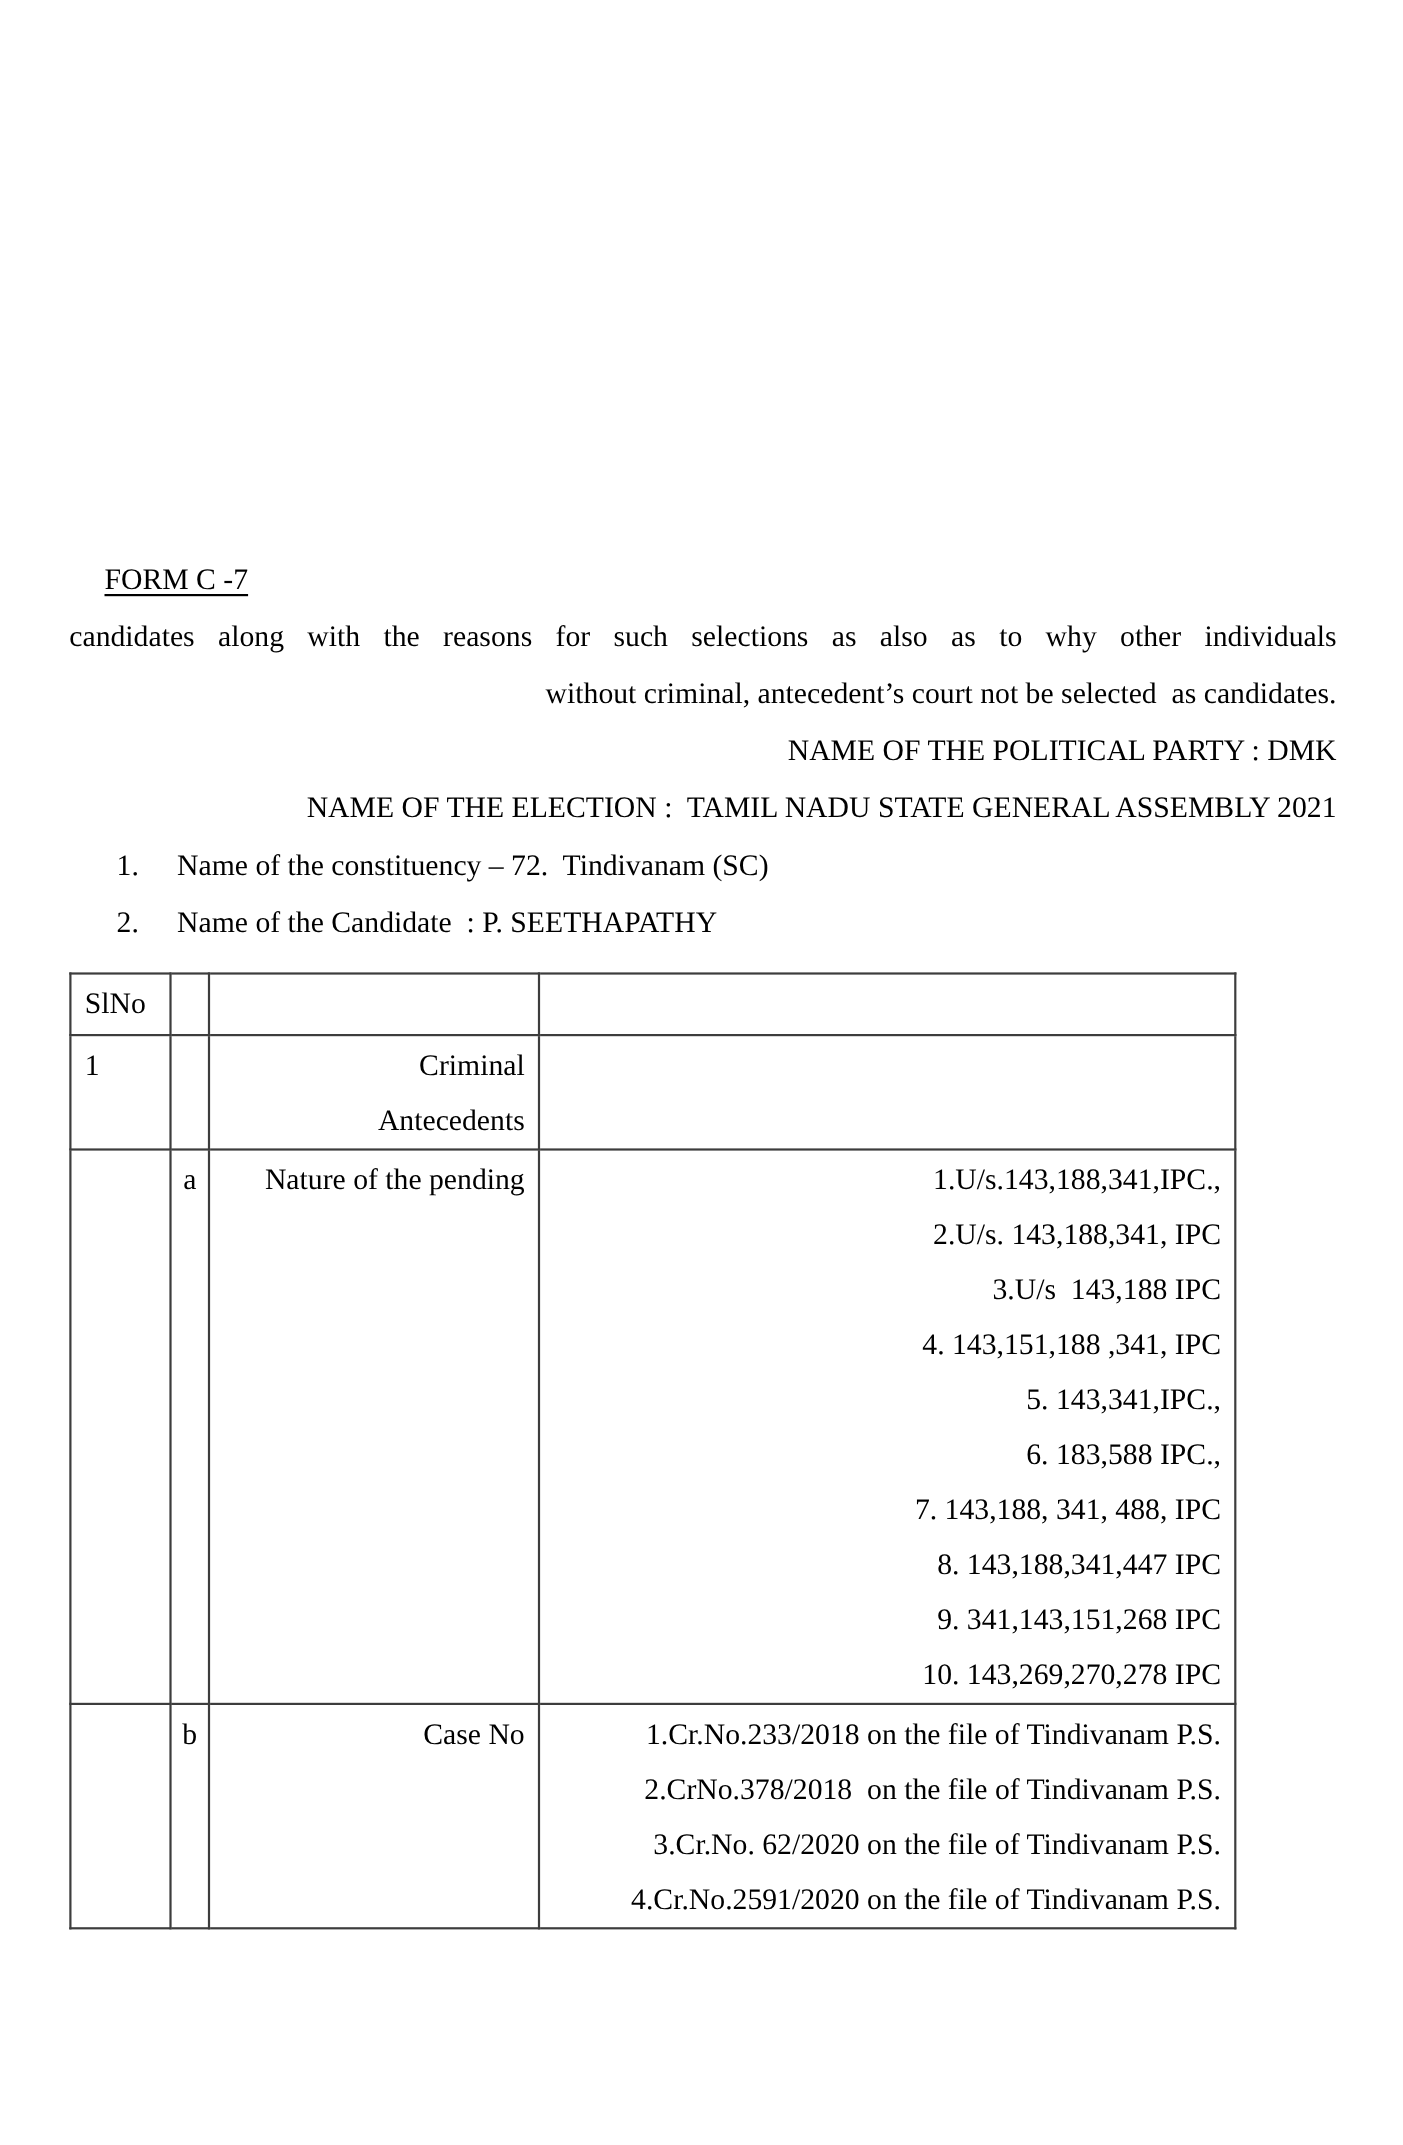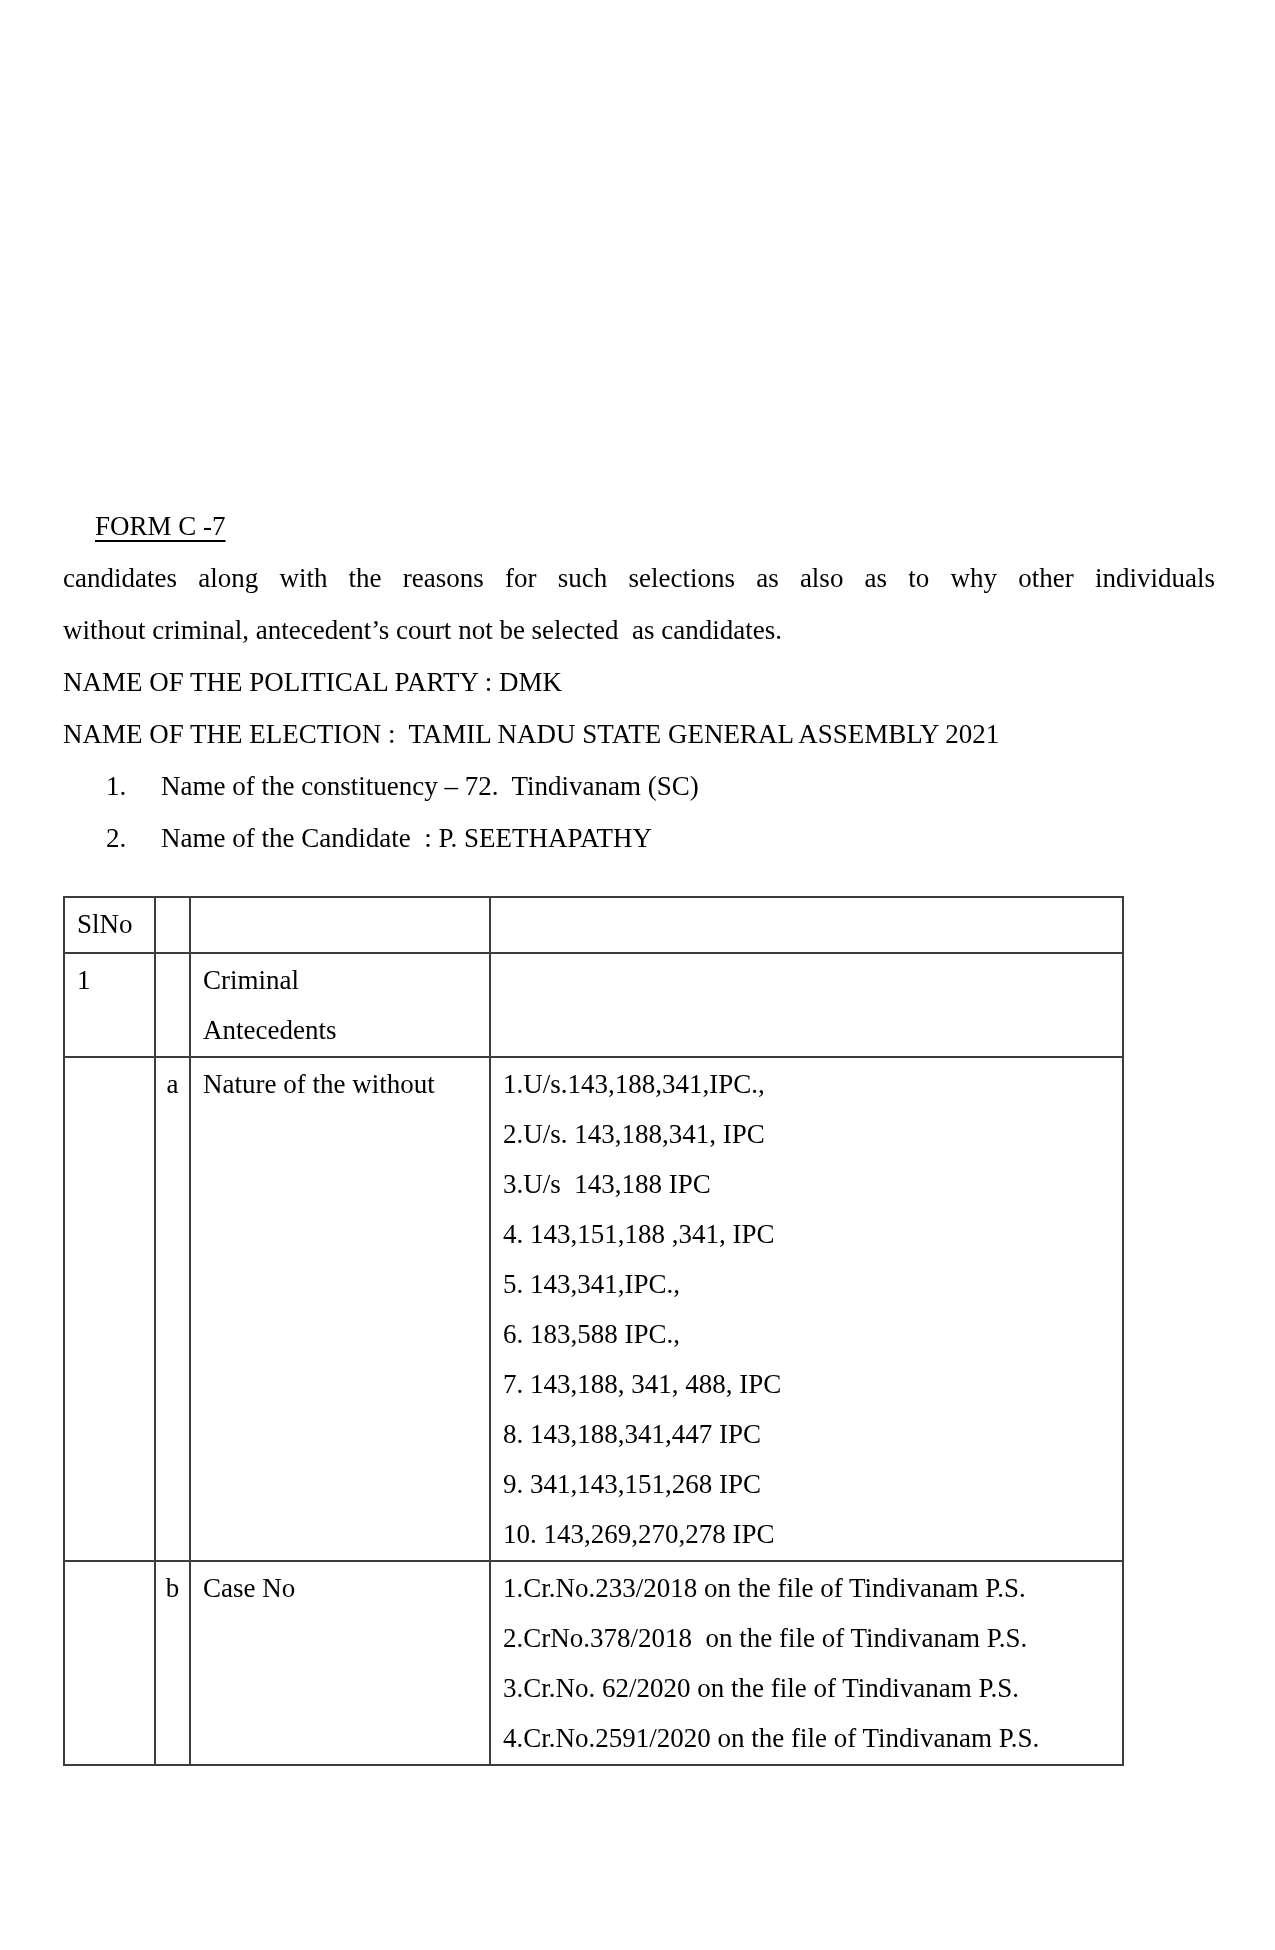--- a/index.html
+++ b/index.html
@@ -22,32 +22,32 @@
   }
   .title-line {
     text-decoration: underline;
     text-underline-offset: 5px;
     margin-left: 32px;
   }
   .jline {
     text-align: justify;
     text-align-last: justify;
   }
-  .nline { text-align: left; }
+  .nline { text-align: right; }
   .numbered-item { }
   .num-marker {
     display: inline-block;
     margin-left: 43px;
     width: 55px;
   }
   table.form-table {
     border-collapse: collapse;
     table-layout: fixed;
     width: 1059px;
-    margin-top: 32px;
+    margin-top: 20px;
   }
   table.form-table td {
     border: 2px solid #3d3d3d;
     vertical-align: top;
     padding: 1px 12px 1px 12px;
     line-height: 50px;
     overflow: hidden;
   }
   table.form-table td.letter-cell {
     padding: 1px 2px;
@@ -101,21 +101,21 @@
         <td>
               <div class="nline cell-line">Criminal</div>
               <div class="nline cell-line">Antecedents</div>
             </td>
         <td></td>
       </tr>
       <tr>
         <td></td>
         <td class="letter-cell">a</td>
         <td>
-              <div class="nline cell-line">Nature of the without</div>
+              <div class="nline cell-line">Nature of the pending</div>
             </td>
         <td>
               <div class="nline cell-line">1.U/s.143,188,341,IPC.,</div>
               <div class="nline cell-line">2.U/s. 143,188,341, IPC</div>
               <div class="nline cell-line">3.U/s&nbsp; 143,188 IPC</div>
               <div class="nline cell-line">4. 143,151,188 ,341, IPC</div>
               <div class="nline cell-line">5. 143,341,IPC.,</div>
               <div class="nline cell-line">6. 183,588 IPC.,</div>
               <div class="nline cell-line">7. 143,188, 341, 488, IPC</div>
               <div class="nline cell-line">8. 143,188,341,447 IPC</div>

